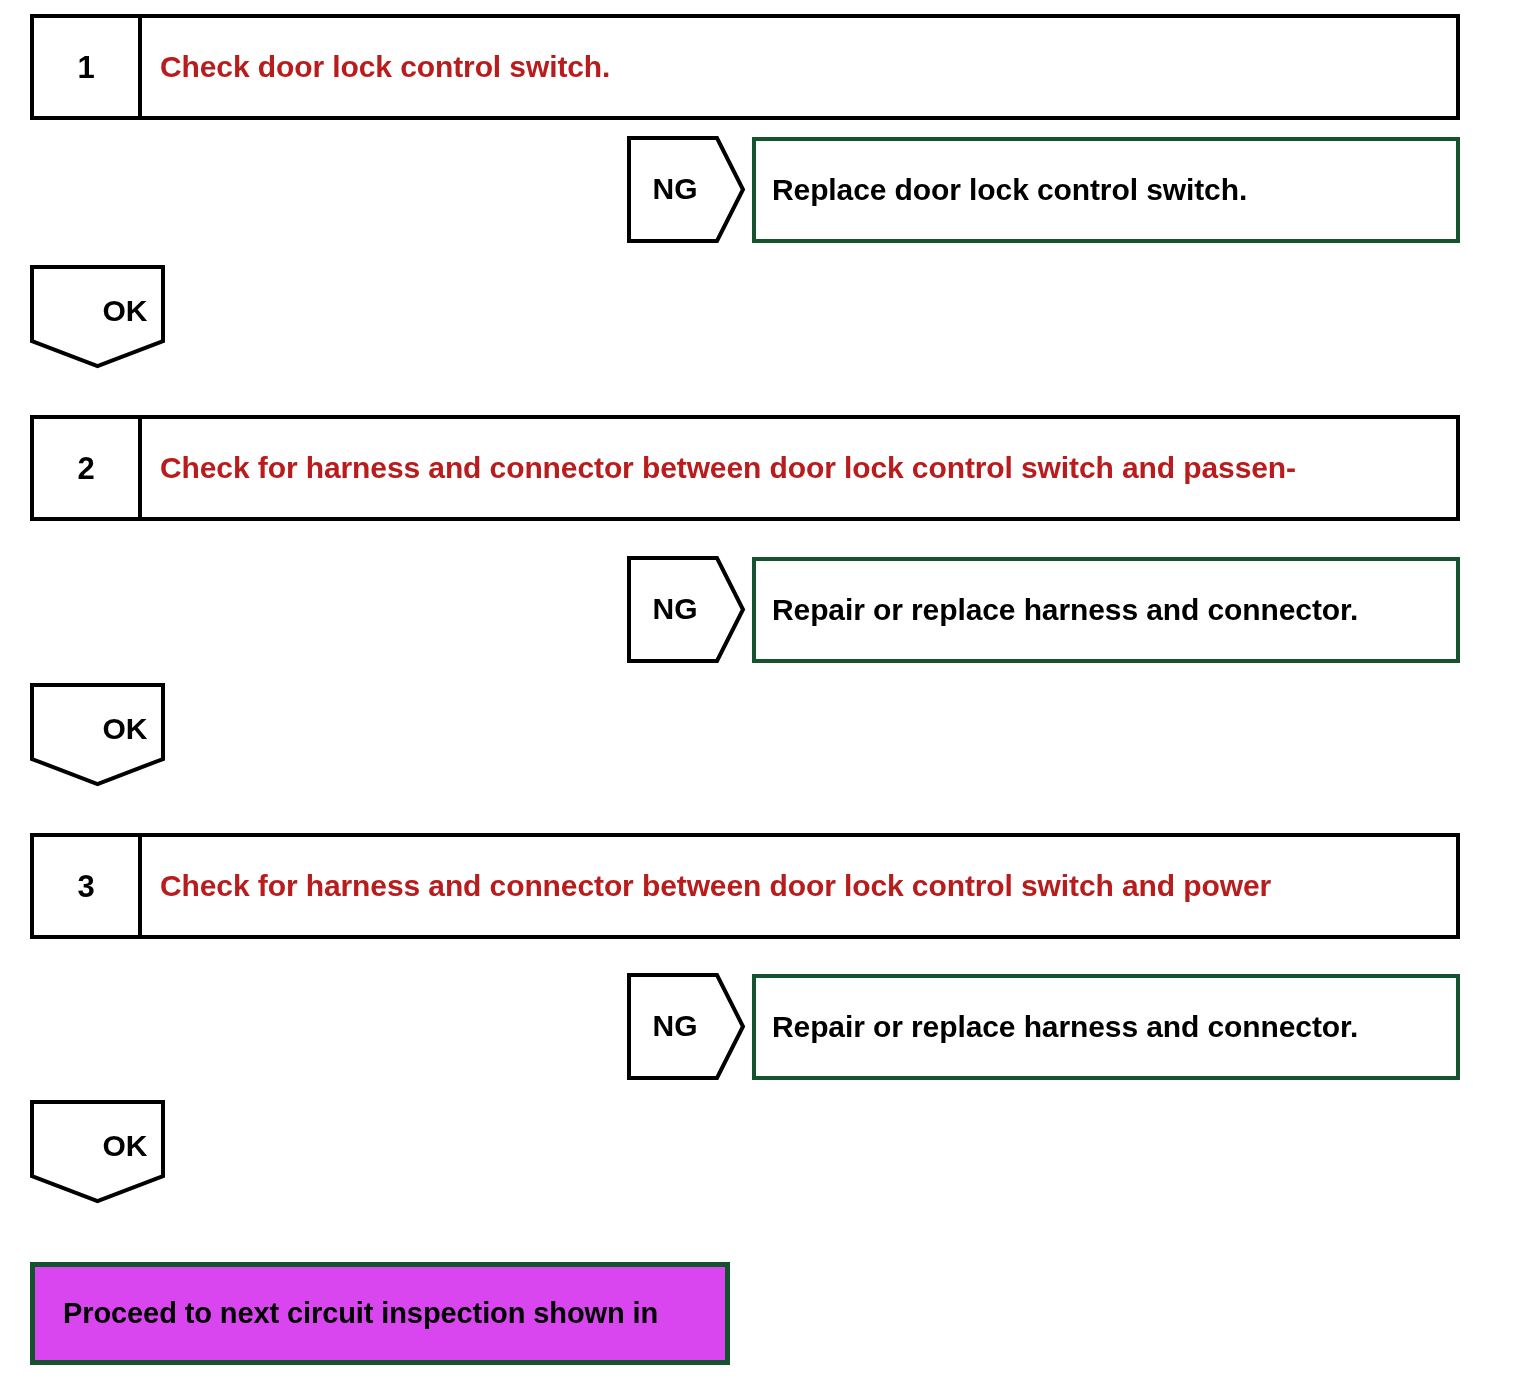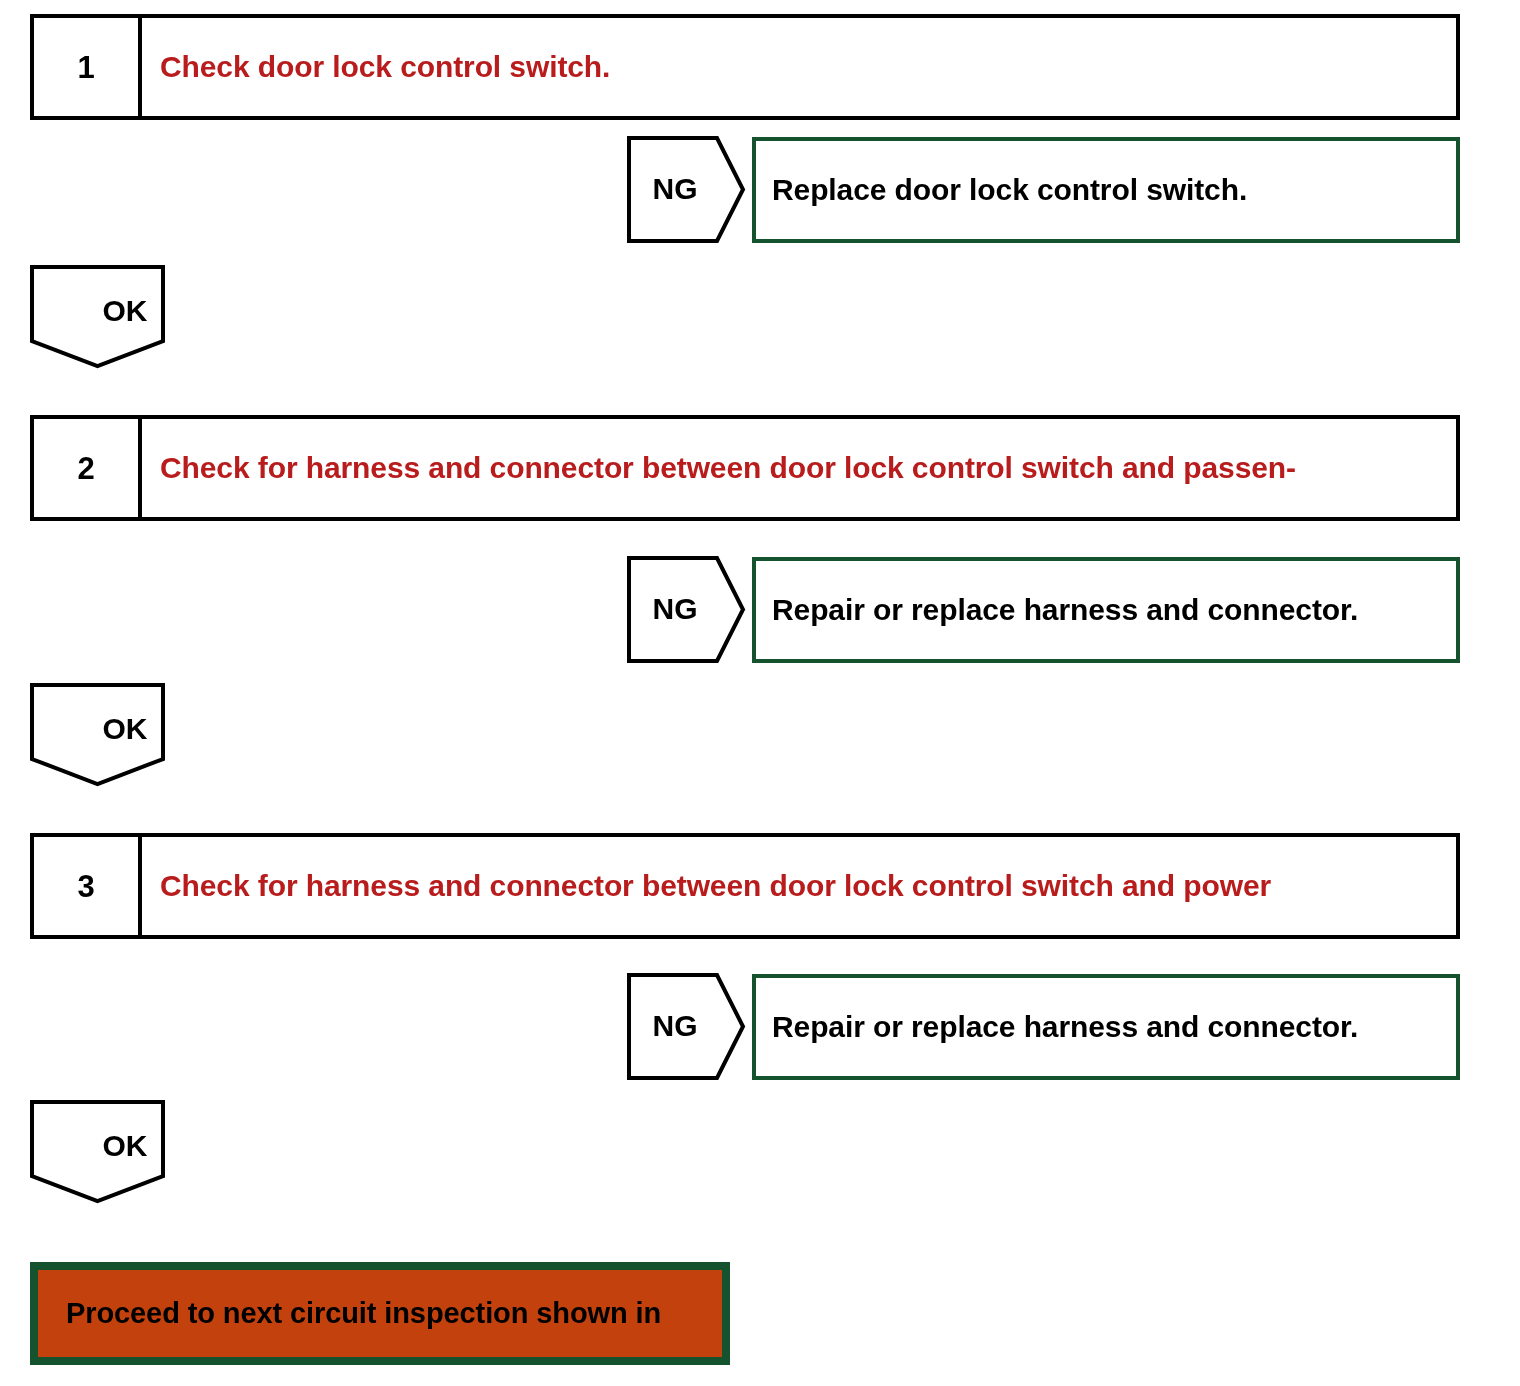--- a/index.html
+++ b/index.html
@@ -66,22 +66,22 @@
     font-weight: bold;
     color: #000000;
     line-height: 1.28;
     letter-spacing: -0.1px;
   }
 
   
   .terminal-box {
     position: absolute;
     box-sizing: border-box;
-    border: 8px solid #14532d;
-    background: #c2410c;
+    border: 5px solid #14532d;
+    background: #d946ef;
     display: flex;
     align-items: center;
     padding: 0 16px 0 28px;
     font-size: 29px;
     font-weight: bold;
     color: #000000;
     line-height: 1.3;
     letter-spacing: -0.1px;
   }
 

